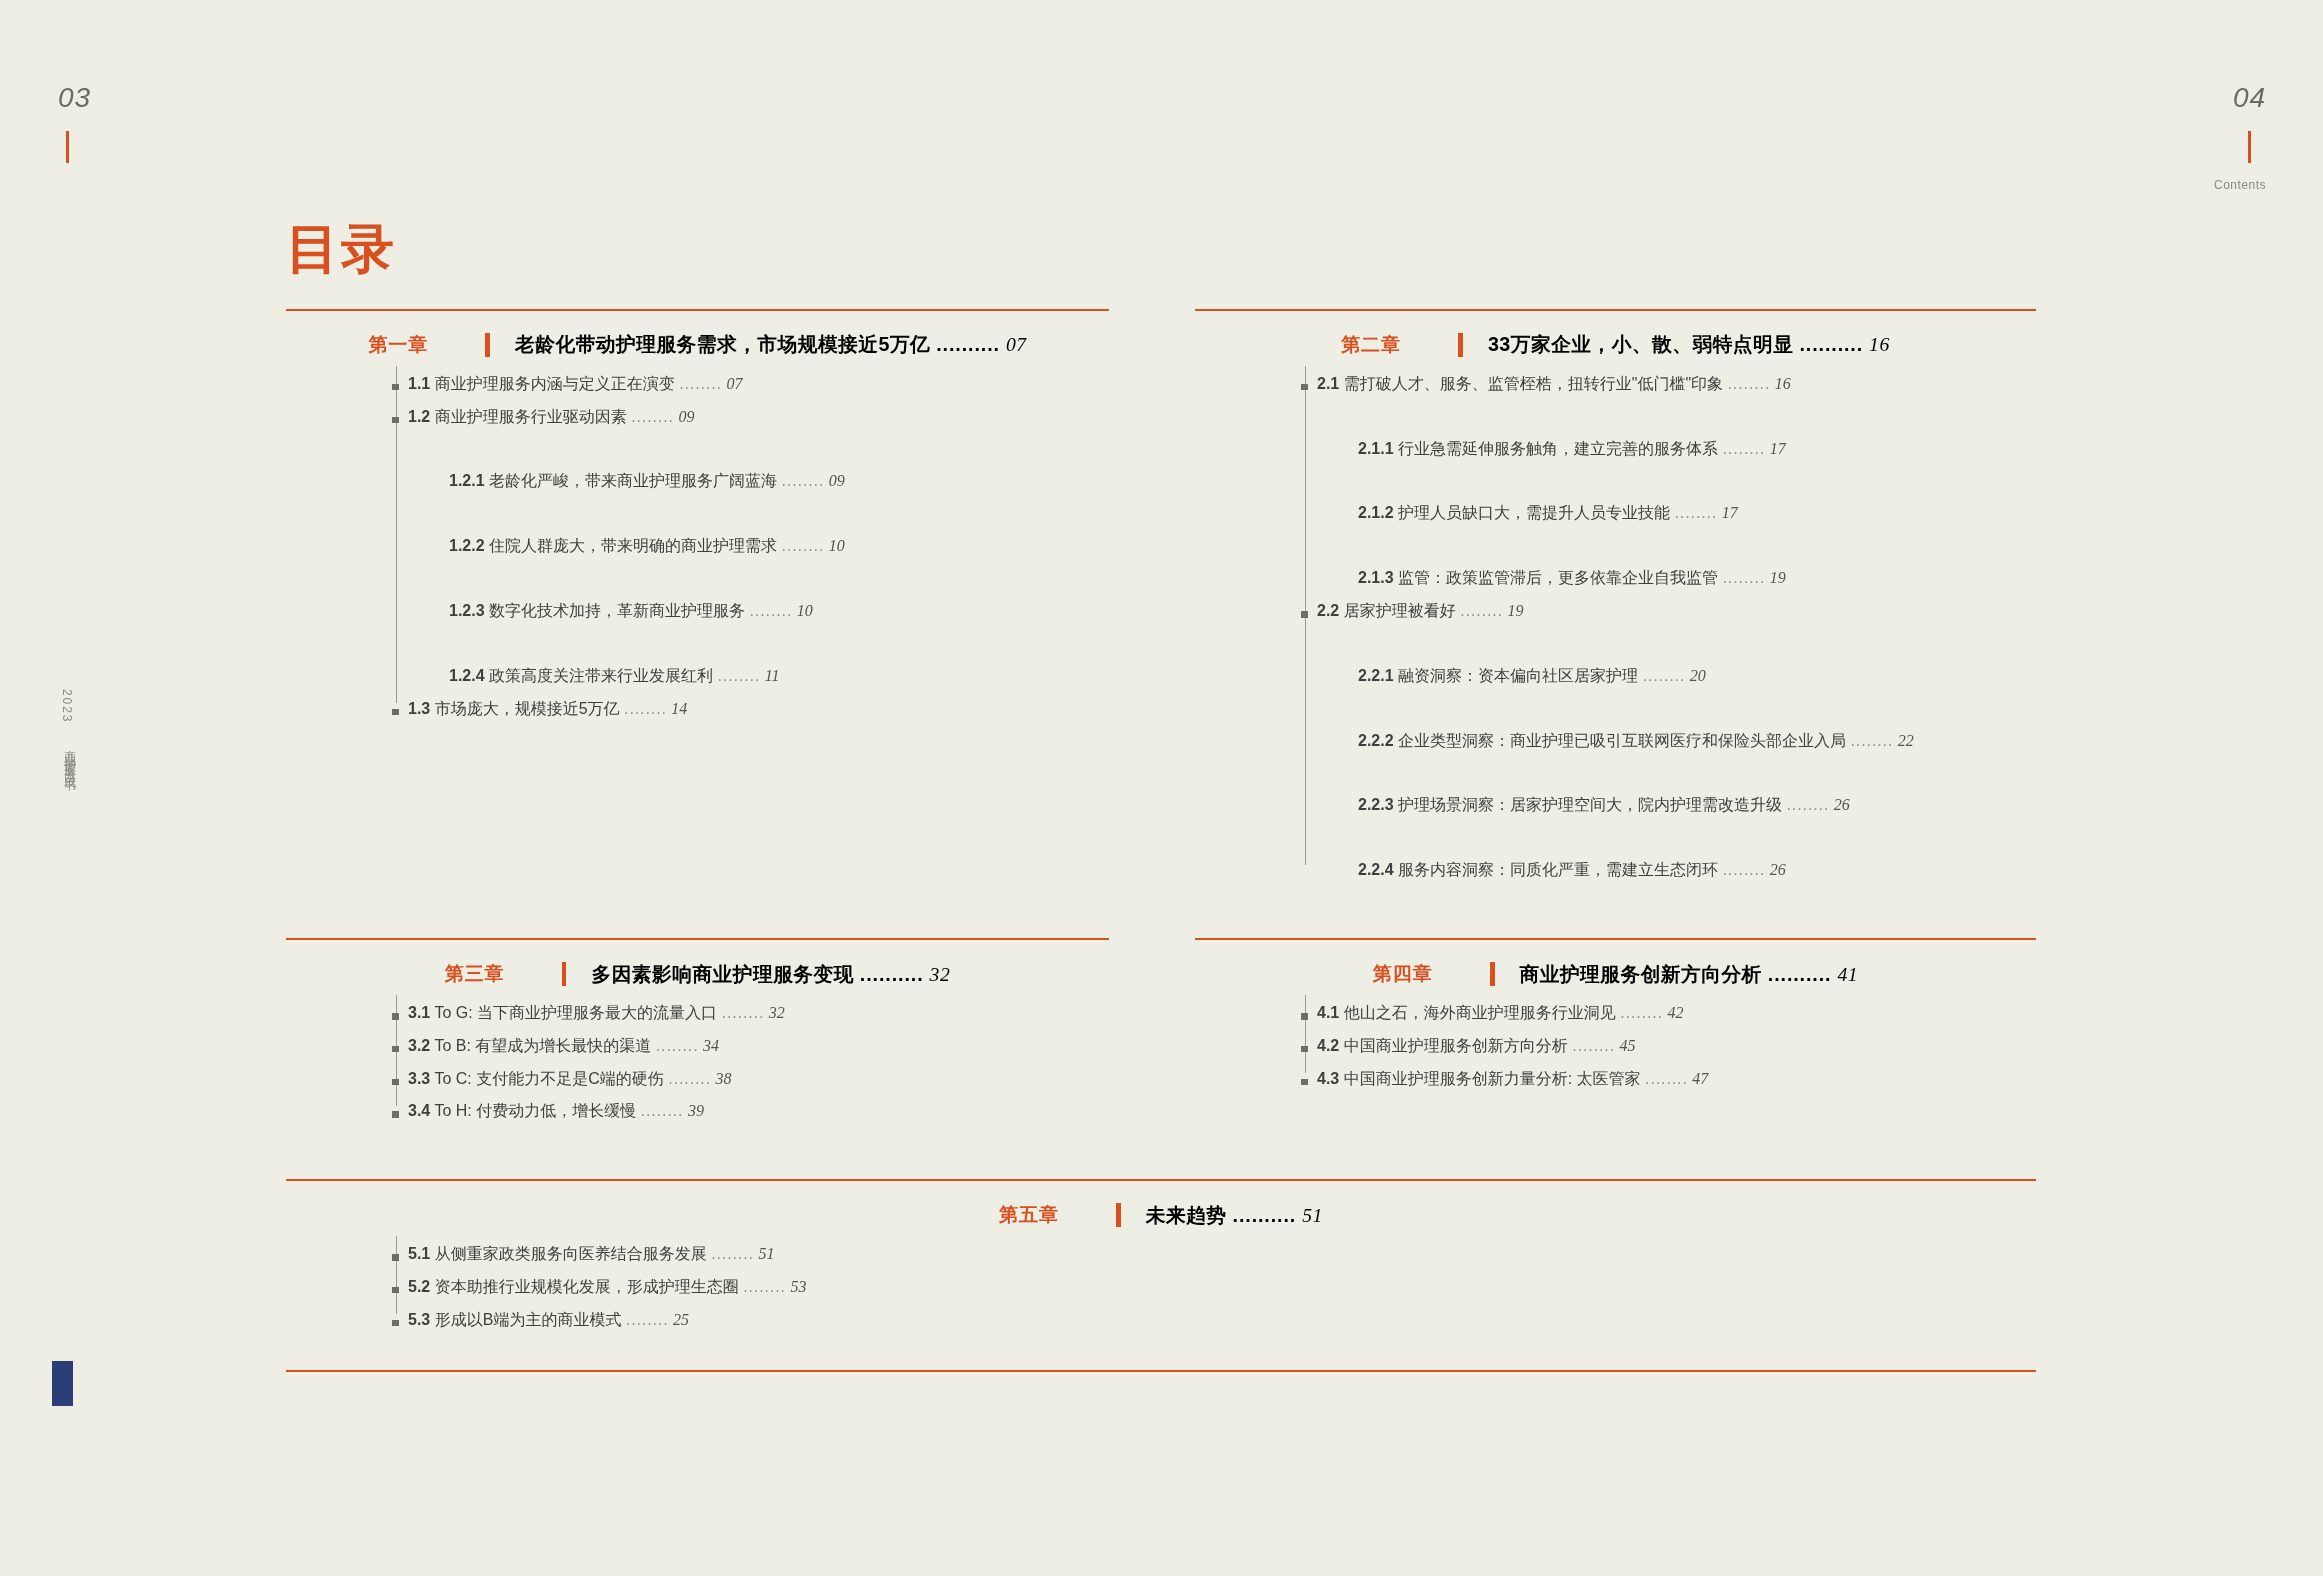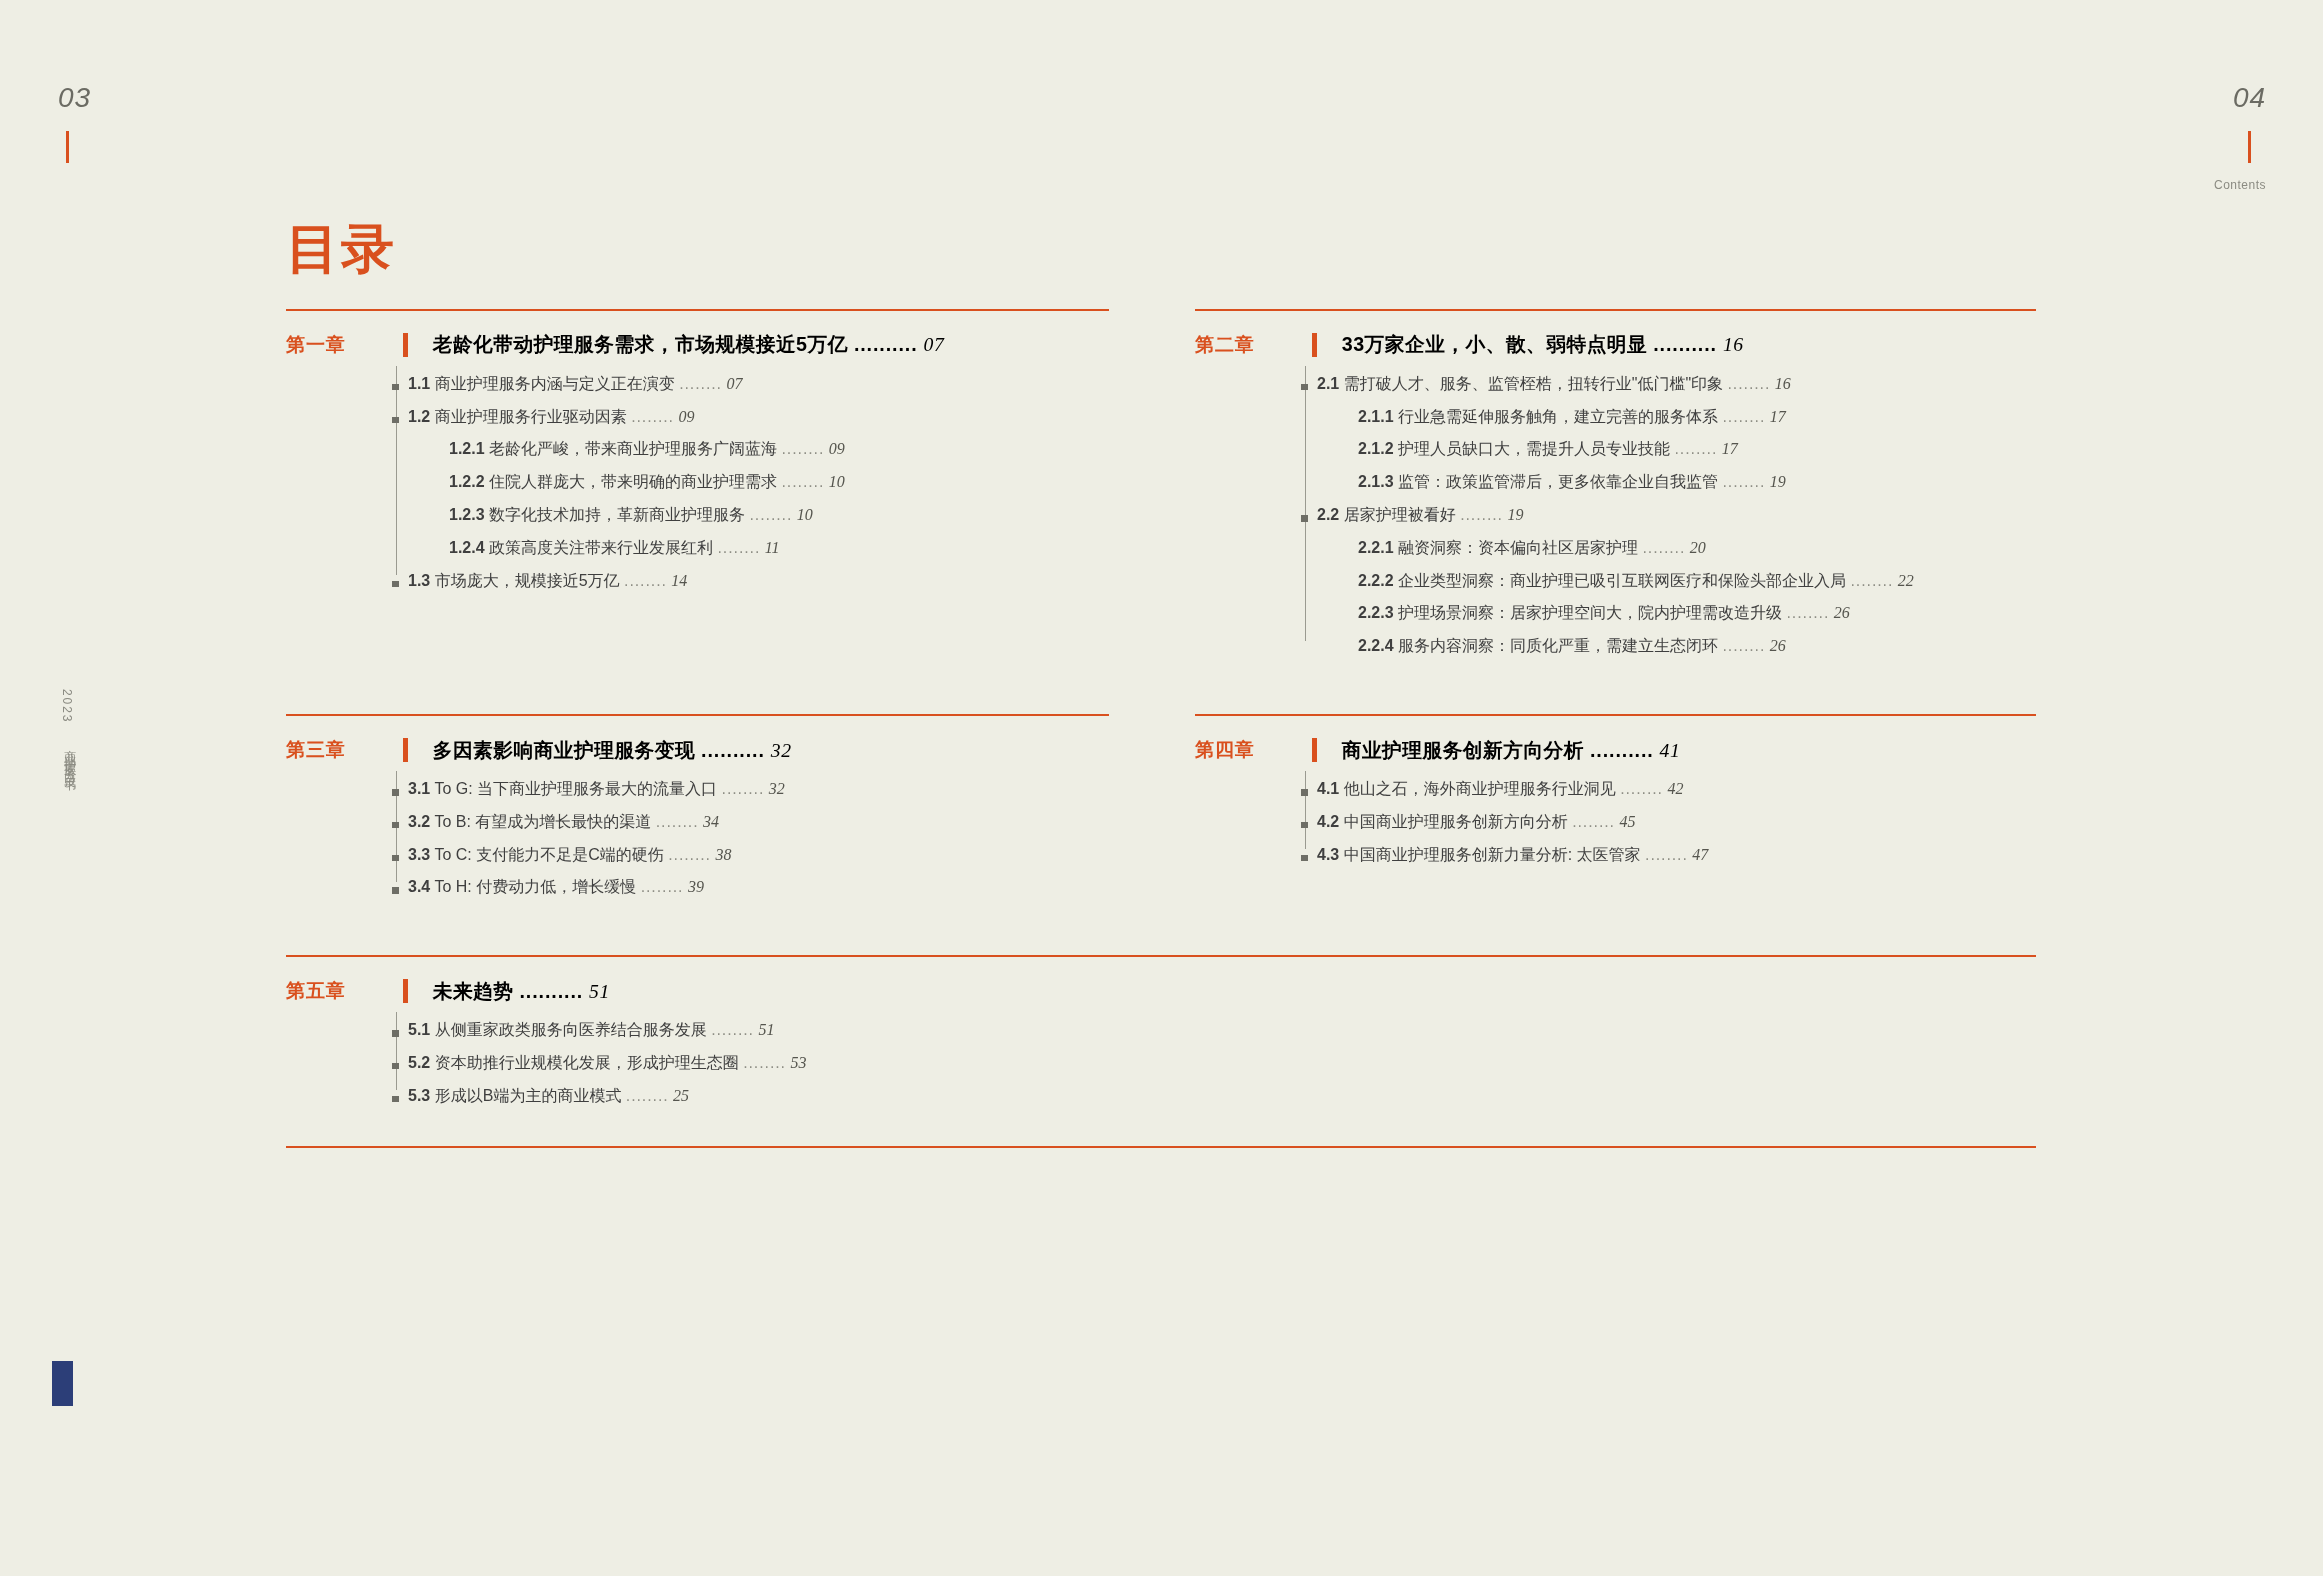--- a/index.html
+++ b/index.html
@@ -44,21 +44,21 @@
 
   
   .cols { position:absolute; left:286px; top:309px; width:1750px; }
   .row { display:flex; width:100%; }
   .col { width:50%; padding-right:52px; }
   .col.right { padding-right:0; padding-left:34px; }
 
   .hr { height:1.9px; background:#d9501e; width:100%; }
 
   .chapter-block { position:relative; padding-top:20.6px; }
-  .chapter-head { display:flex; align-items:center; gap:12px; }
+  .chapter-head { display:flex; align-items:center; gap:12px;justify-content:center; }
   .chapter-tag {
     font-size:19px; font-weight:bold; color:#d9501e; letter-spacing:0.9px;
     width:105px; flex:0 0 105px;
   }
   .chapter-bar { width:4.7px; height:24px; background:#d9501e; margin-right:13px; flex:0 0 4.7px;}
   .chapter-title {
     font-size:19.7px; font-weight:bold; color:#000000; letter-spacing:0.5px;
     white-space:nowrap;
   }
   .pg { font-family:"Liberation Serif", serif; font-style:italic; font-weight:normal; }
@@ -66,21 +66,21 @@
 
   .items { margin-left:105px; position:relative; padding-top:9.4px; }
   .items:before {
     content:""; position:absolute; left:4.7px; top:7.5px; bottom:22.5px;
     border-left:1.4px solid #9a9a90;
   }
   .item { position:relative; font-size:16px; line-height:2.05; color:#3f3f3f; padding-left:17px; white-space:nowrap;}
   .item:before {
     content:""; position:absolute; left:1.4px; top:16px; width:6.6px; height:6.6px; background:#6e6e66;
   }
-  .item.lvl3 { padding-left:58px; }
+  .item.lvl3 { padding-left:58px;margin-top:32px; }
   .item.lvl3:before { display:none; }
   .item .num { font-weight:bold; }
   .item .pgn { font-family:"Liberation Serif", serif; font-style:italic; color:#55554e; }
   .item .dots { color:#8e8e85; }
 
   .gap-lg { height:51px; }
   .bottom-rule { margin-top:34px; }
 </style>
 </head>
 <body>

